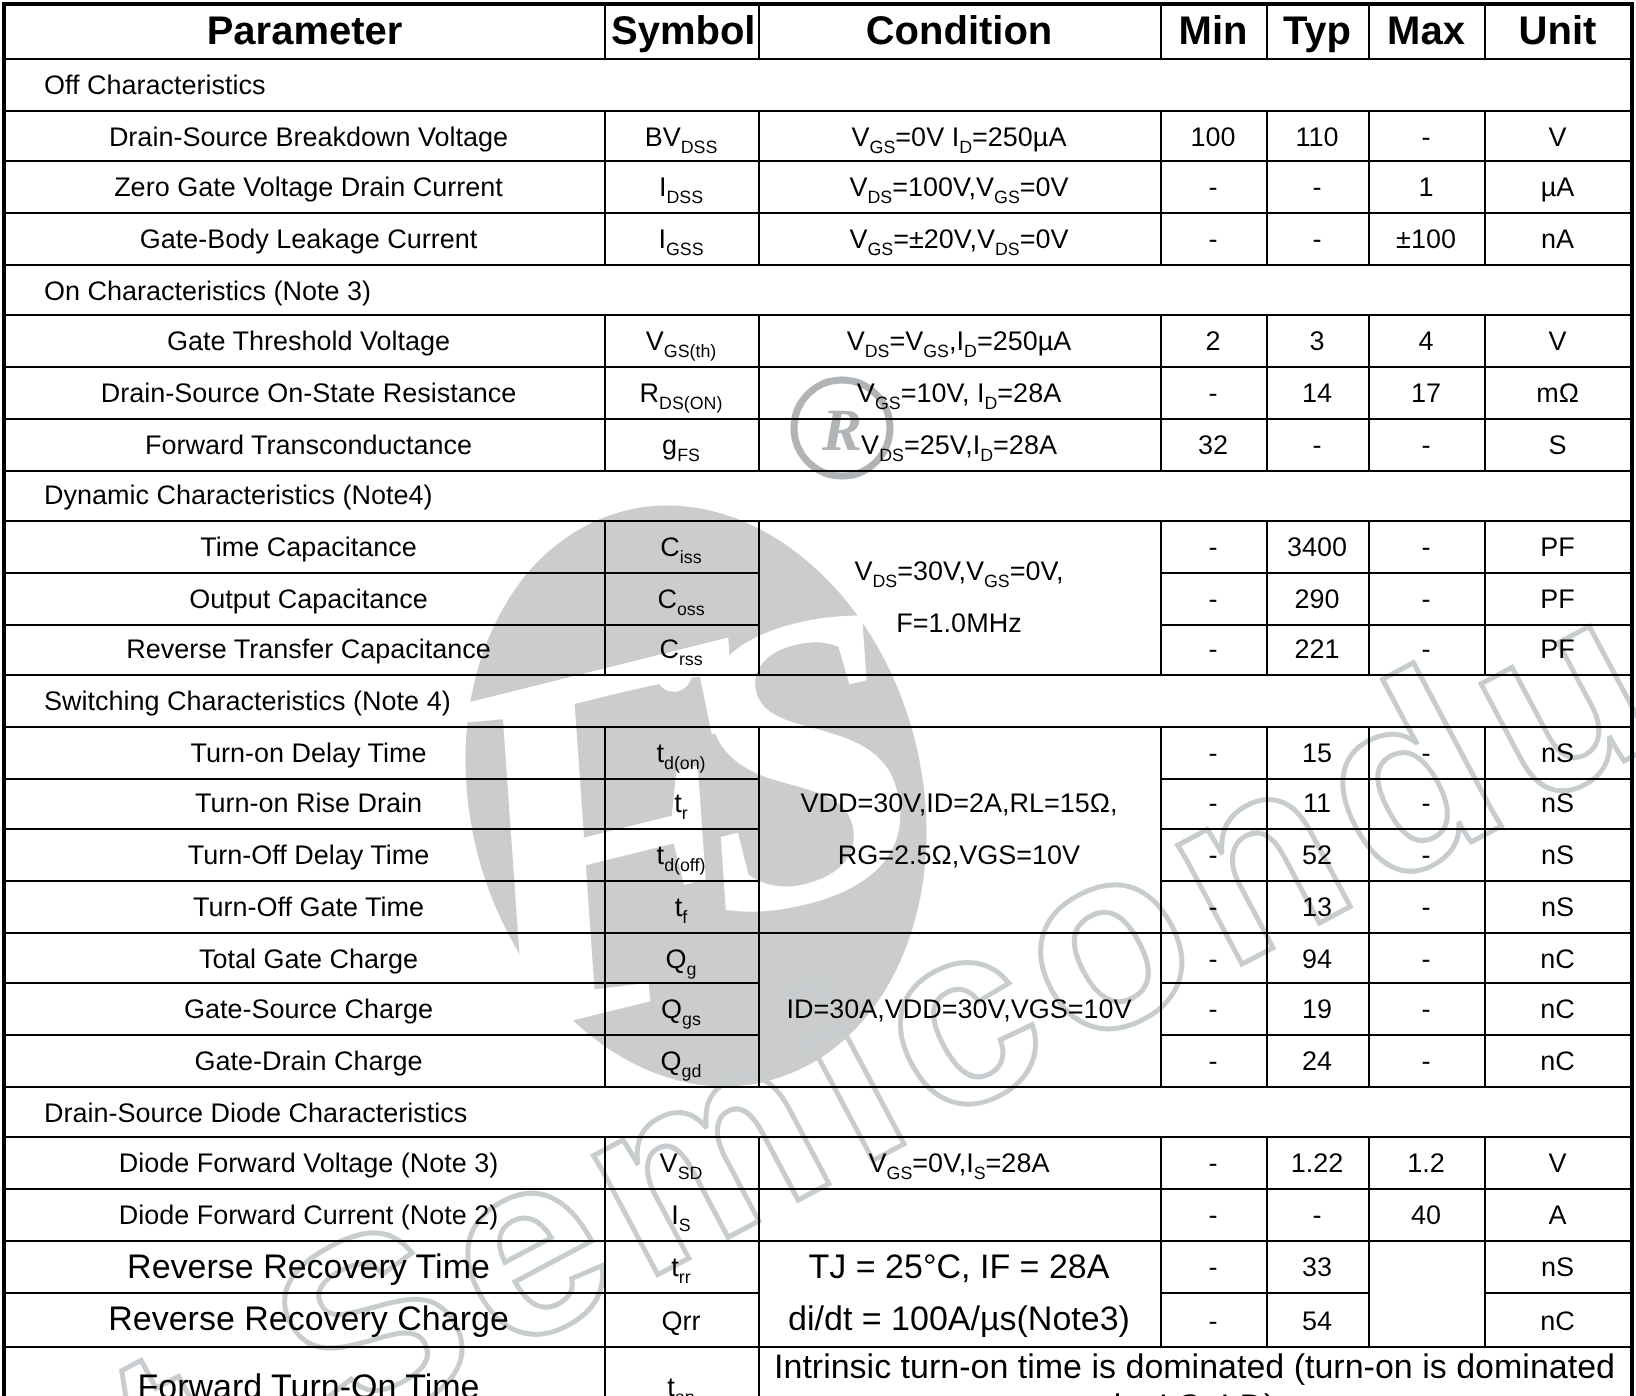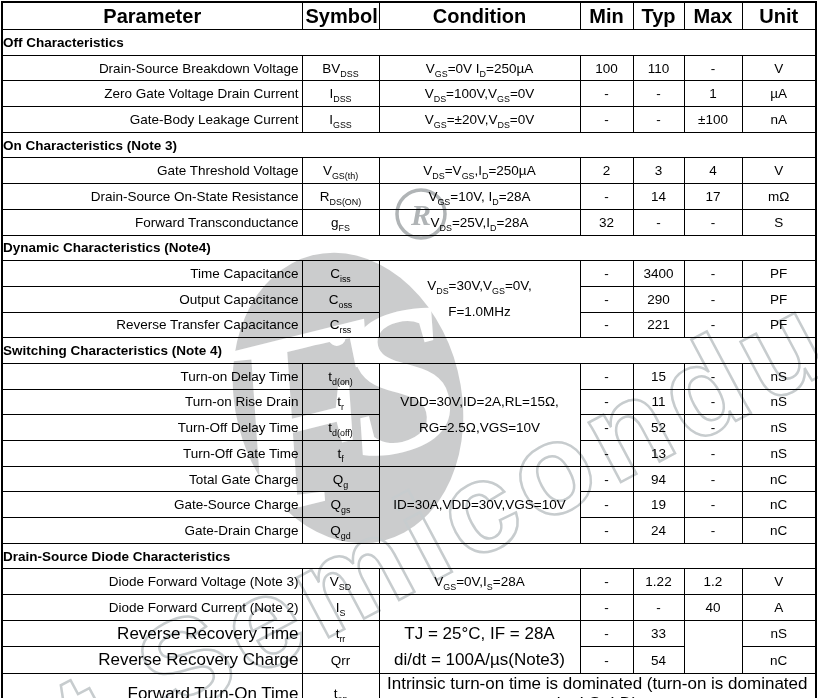--- a/index.html
+++ b/index.html
@@ -5,22 +5,22 @@
   html,body{margin:0;padding:0}
   body{width:818px;height:698px;position:relative;overflow:hidden;background:#fff;
        font-family:"Liberation Sans",sans-serif}
   #wm{position:absolute;left:0;top:0;z-index:0}
   #char-table{position:absolute;left:1px;top:1px;z-index:1;border-collapse:collapse;
               table-layout:fixed;width:814px;border:2px solid #000;background:transparent}
   th,td{border:1px solid #000;color:#000;text-align:center;vertical-align:middle;
         padding:0 3px;overflow:hidden;background:transparent}
   th{font-size:20px;height:26px;font-weight:bold}
   td{font-size:13.5px;height:24.7px}
-  td.param{text-align:right;padding-left:7px}
-  td.sec{text-align:left;padding-left:0;font-weight:bold}
+  td.param{text-align:center;padding-left:7px}
+  td.sec{text-align:left;padding-left:19px;font-weight:normal}
   tr.small td.param{font-size:17px}
   tr.small td.cond{font-size:17px}
   td.cond.multi{line-height:26px}
   td.longnote{font-size:12.6px}
   sub{font-size:.66em;line-height:0}
 </style>
 </head>
 <body>
 
 <svg id="wm" width="818" height="698" viewBox="0 0 818 698">

